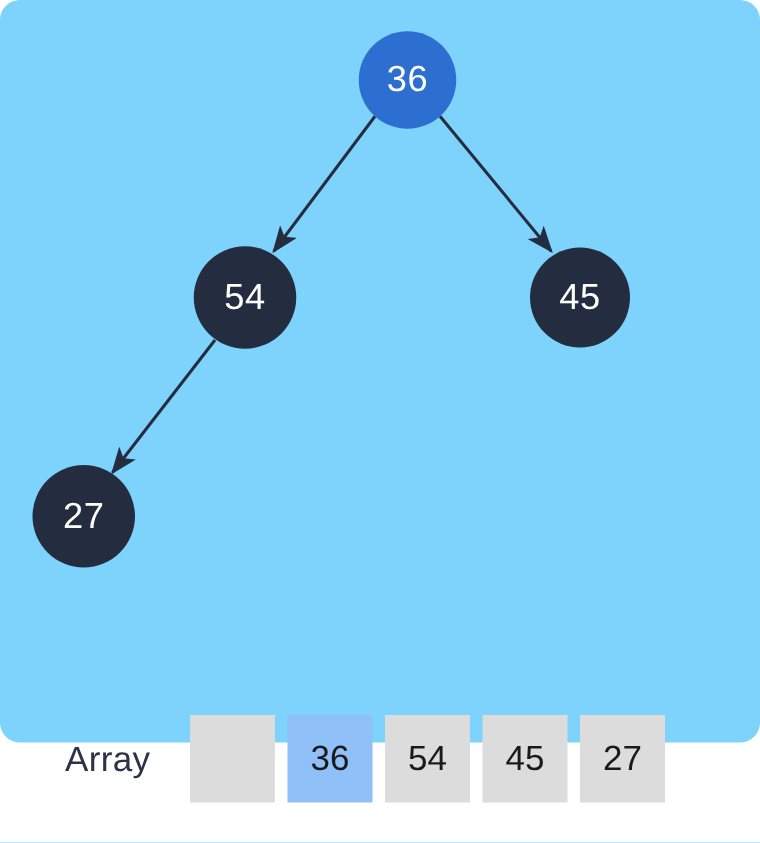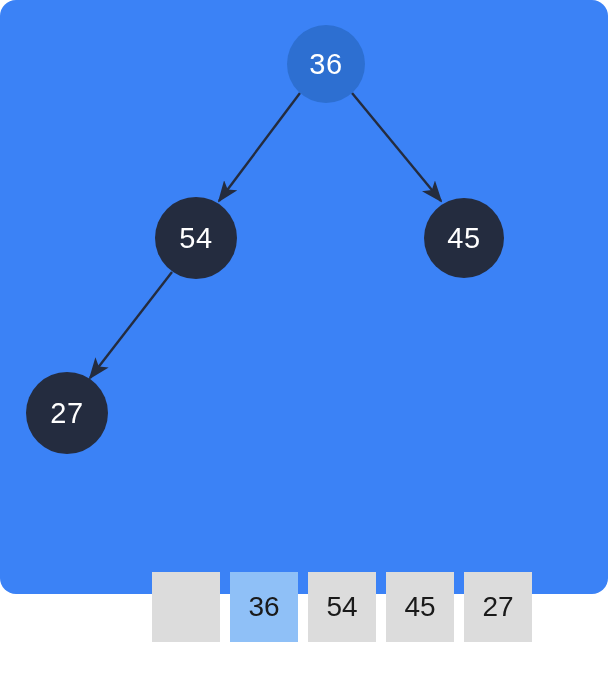--- a/index.html
+++ b/index.html
@@ -10,21 +10,21 @@
     width: 608px;
     height: 674px;
     background: #ffffff;
     font-family: "Liberation Sans", sans-serif;
     overflow: hidden;
   }
   #stage {
     position: relative;
     width: 608px;
     height: 594px;
-    background: #3b82f6;
+    background: #7dd3fc;
     border-radius: 16px;
   }
 
   
   #tree-canvas {
     position: absolute;
     left: 0;
     top: 0;
     width: 608px;
     height: 540px;
@@ -129,20 +129,21 @@
         <div class="tree-node" style="left: 424px; top: 198px; width: 80px; height: 80px; background: rgb(36, 44, 63); color: rgb(255, 255, 255);">
           <span>45</span>
         </div>
         <div class="tree-node" style="left: 26px; top: 372px; width: 82px; height: 82px; background: rgb(36, 44, 63); color: rgb(255, 255, 255);">
           <span>27</span>
         </div>
       </div>
   </div>
 
   <div id="array-strip">
+    <div id="array-label">Array</div>
     <div id="array-cells">
         <div class="array-cell empty">
           <span></span>
         </div>
         <div class="array-cell highlight">
           <span>36</span>
         </div>
         <div class="array-cell">
           <span>54</span>
         </div>

